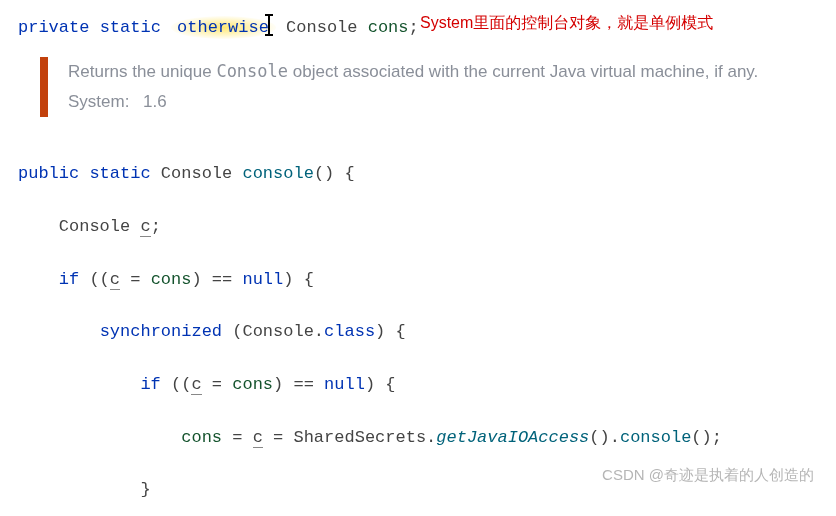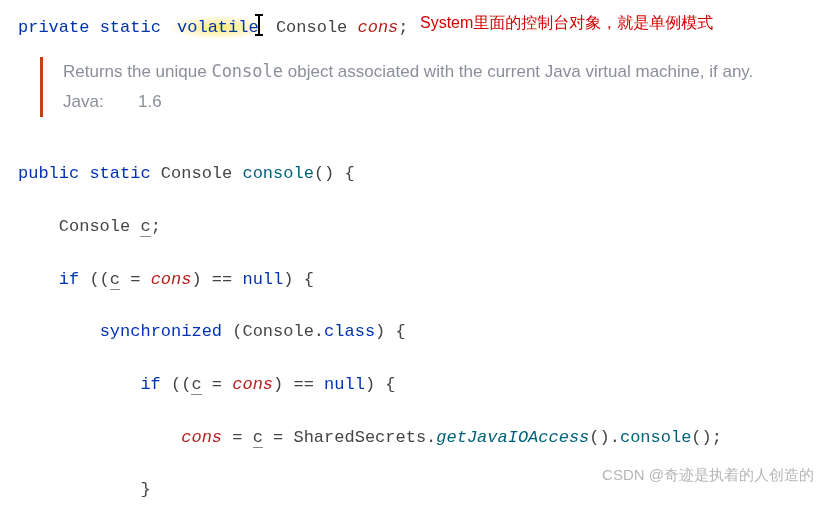--- a/index.html
+++ b/index.html
@@ -9,21 +9,21 @@
     background: #ffffff;
     font-family: "Consolas", "Monaco", "Courier New", monospace;
     font-size: 17px;
     line-height: 1.55;
     padding: 12px 18px;
     position: relative;
     color: #444;
   }
   .code { white-space: pre; }
   .kw { color: #0033b3; text-align: right; }
-  .field { color: #b91c1c; font-style: italic; }
+  .field { color: #14532d; }
   .method { color: #00627a; }
   .method-it { color: #00627a; font-style: italic; }
   .var-u { border-bottom: 1px solid #888; padding-bottom: 0px; }
   .highlight {
     background: radial-gradient(ellipse at center, rgba(255,230,100,0.9) 0%, rgba(255,230,100,0.0) 75%);
     padding: 2px 6px;
     border-radius: 50%;
     position: relative;
   }
   .cursor {
@@ -57,49 +57,49 @@
     left: 420px;
     color: #d40000;
     font-weight: normal;
     font-family: "Microsoft YaHei", "SimHei", sans-serif;
     font-size: 16px;
     line-height: 1.6;
   }
   .doc {
     margin: 16px 0 18px 22px;
     padding-left: 20px;
-    border-left: 3px solid #c2410c;
+    border-left: 8px solid #c2410c;
     color: #8a8f99;
     font-family: "Segoe UI", "Helvetica", sans-serif;
     font-size: 17px;
     line-height: 1.75;
   }
   .doc .mono { font-family: "Consolas", "Monaco", monospace; }
   .doc-label { display: inline-block; width: 75px; vertical-align: top; }
   .watermark {
     position: absolute;
     right: 22px;
     bottom: 30px;
     color: rgba(120,120,120,0.55);
     font-family: "Microsoft YaHei", sans-serif;
     font-size: 15px;
   }
 </style>
 </head>
 <body>
 
-<div class="code"><span class="kw">private</span> <span class="kw">static</span> <span class="highlight"><span class="kw">volatile</span><span class="cursor"></span></span> <span>Console</span> <span class="field">cons</span><span>;</span></div>
+<div class="code"><span class="kw">private</span> <span class="kw">static</span> <span class="highlight"><span class="kw">otherwise</span><span class="cursor"></span></span> <span>Console</span> <span class="field">cons</span><span>;</span></div>
 
 <div class="annotation">
   <div>System里面的控制台对象，就是单例模式</div>
 </div>
 
 <div class="doc">
   <div><span>Returns the unique </span><span class="mono">Console</span><span> object associated with the current Java virtual machine, if any.</span></div>
-  <div><span class="doc-label">Java:</span><span>1.6</span></div>
+  <div><span class="doc-label">System:</span><span>1.6</span></div>
 </div>
 
 <div class="code">
 <div><span class="kw">public</span> <span class="kw">static</span> <span>Console</span> <span class="method">console</span><span>() {</span></div>
 <div>    <span>Console </span><span class="var-u">c</span><span>;</span></div>
 <div>    <span class="kw">if</span><span> ((</span><span class="var-u">c</span><span> = </span><span class="field">cons</span><span>) == </span><span class="kw">null</span><span>) {</span></div>
 <div>        <span class="kw">synchronized</span><span> (Console.</span><span class="kw">class</span><span>) {</span></div>
 <div>            <span class="kw">if</span><span> ((</span><span class="var-u">c</span><span> = </span><span class="field">cons</span><span>) == </span><span class="kw">null</span><span>) {</span></div>
 <div>                <span class="field">cons</span><span> = </span><span class="var-u">c</span><span> = SharedSecrets.</span><span class="method-it">getJavaIOAccess</span><span>().</span><span class="method">console</span><span>();</span></div>
 <div>            <span>}</span></div>

